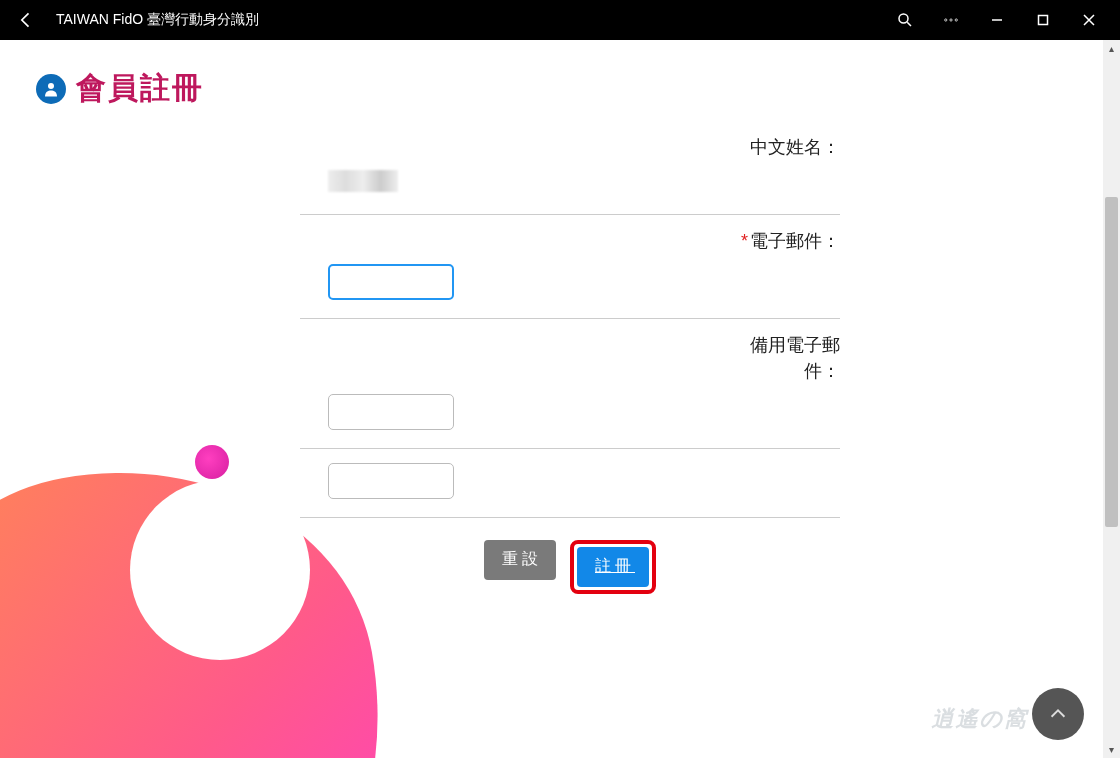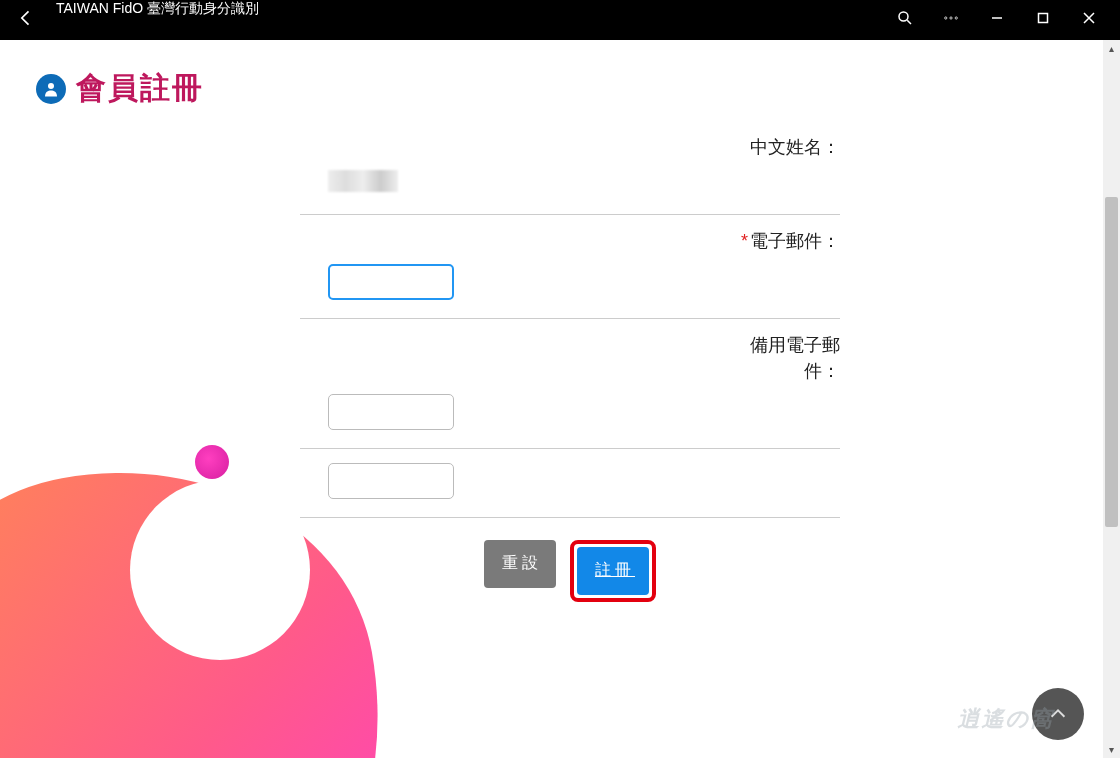--- a/index.html
+++ b/index.html
@@ -9,21 +9,21 @@
     width: 1120px;
     height: 758px;
     overflow: hidden;
     position: relative;
   }
   .titlebar {
     background: #000;
     color: #fff;
     height: 40px;
     display: flex;
-    align-items: flex-start;
+    align-items: center;
     padding: 0 8px;
     font-size: 14px;
   }
   .titlebar .back {
     width: 36px; height: 36px;
     display: flex; align-items: center; justify-content: center;
     cursor: pointer;
   }
   .titlebar .title { margin-left: 12px; }
   .titlebar .spacer { flex: 1; }
@@ -128,21 +128,21 @@
   }
 
   .button-row {
     display: flex;
     justify-content: center;
     gap: 14px;
     margin-top: 22px;
   }
   .btn {
     min-width: 72px;
-    height: 48px;
+    height: 40px;
     border: none;
     border-radius: 4px;
     font-size: 16px;
     color: #fff;
     cursor: pointer;
     letter-spacing: 4px;
     padding: 0 10px 0 14px;
   }
   .btn-reset { background: #7a7a7a; }
   .btn-register { background: #1288e8; text-decoration: underline; }
@@ -160,21 +160,21 @@
     width: 52px; height: 52px;
     border-radius: 50%;
     background: #555;
     display: flex; align-items: center; justify-content: center;
     cursor: pointer;
   }
   .scroll-top-btn svg { stroke: #ddd; fill: none; stroke-width: 2; }
 
   .watermark {
     position: absolute;
-    right: 66px; bottom: 24px;
+    right: 92px; bottom: 24px;
     color: rgba(150,160,170,0.35);
     font-style: italic;
     font-size: 13px;
     text-align: right;
     line-height: 1.3;
     pointer-events: none;
   }
   .watermark .wm1 { font-size: 22px; font-weight: bold; letter-spacing: 2px; }
 
   .vscroll {

